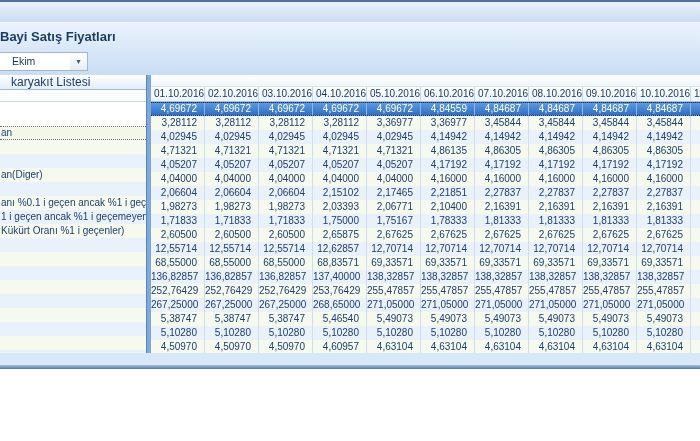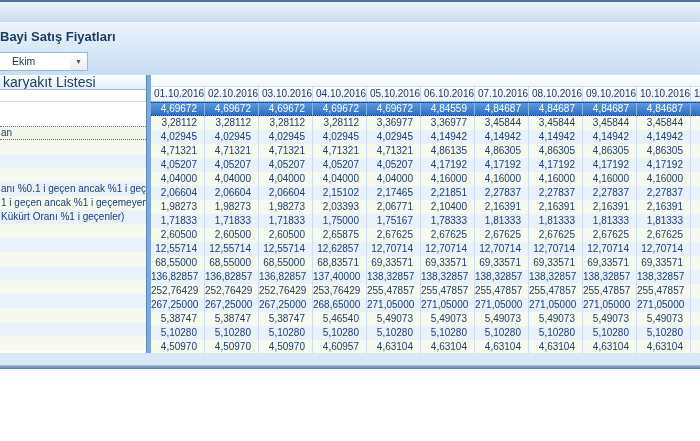--- a/index.html
+++ b/index.html
@@ -16,21 +16,21 @@
   .head-panel{position:absolute;top:23px;left:0;right:0;height:52px;
     background:linear-gradient(#e9f3fd,#c9ddf3);}
   .title{position:absolute;top:29px;left:0;font-size:13px;font-weight:bold;color:#1b3a5f;white-space:nowrap;}
   .combo{position:absolute;top:52px;left:-2px;width:90px;height:19px;background:#fff;
     border:1px solid #9fb6cd;box-sizing:border-box;}
   .combo-text{position:absolute;left:4px;top:2px;font-size:10.5px;color:#1c3350;padding-left:9px;}
   .combo-btn{position:absolute;right:0;top:0;width:17px;height:17px;text-align:center;
     font-size:8px;line-height:17px;color:#4a5a6a;background:linear-gradient(#ffffff,#e8edf3);}
   
   .left-pane{position:absolute;top:75px;left:0;width:146px;height:278px;background:#fff;overflow:hidden;}
-  .left-header{height:14px;line-height:14px;padding-left:3px;font-size:14px;color:#1e3c64;
+  .left-header{height:14px;line-height:14px;padding-left:11px;font-size:12px;color:#1e3c64;
     background:linear-gradient(#ffffff,#e2eefb);border-bottom:1px solid #9dbbdb;white-space:nowrap;overflow:hidden;}
   .left-subheader{height:11px;background:#fcfdff;border-bottom:1px solid #c8d8ea;}
   .lrow{height:14px;line-height:14px;font-size:10px;color:#1f3e70;padding-left:1px;
     white-space:nowrap;overflow:hidden;box-sizing:border-box;}
   .lrow:nth-child(odd){background:#e9f1fa;}
   .lrow:nth-child(even){background:#f5f9ee;}
   .lrow.sel{background:#f3f7ea;border-top:1px dotted #6a7076;border-bottom:1px dotted #6a7076;line-height:12px;margin-top:24px;}
   .splitter{position:absolute;top:75px;left:146px;width:5px;height:278px;
     background:#7fa9dc;border-left:1px solid #5b85b8;box-sizing:border-box;}
   .data-pane{position:absolute;top:75px;left:151px;right:0;height:278px;background:#fff;overflow:hidden;}
@@ -79,20 +79,21 @@
     <span class="combo-btn">▾</span>
   </div>
 
   <div class="left-pane">
     <div class="left-header">karyakıt Listesi</div>
     <div class="left-subheader"></div>
     <div id="leftRows">
         <div class="lrow sel">an</div>
         <div class="lrow"></div>
         <div class="lrow"></div>
+        <div class="lrow">an(Diger)</div>
         <div class="lrow"></div>
         <div class="lrow">anı %0.1 i geçen ancak %1 i geçemeyen</div>
         <div class="lrow">1 i geçen ancak %1 i geçemeyenler)</div>
         <div class="lrow">Kükürt Oranı %1 i geçenler)</div>
         <div class="lrow"></div>
         <div class="lrow"></div>
         <div class="lrow"></div>
         <div class="lrow"></div>
         <div class="lrow"></div>
         <div class="lrow"></div>

